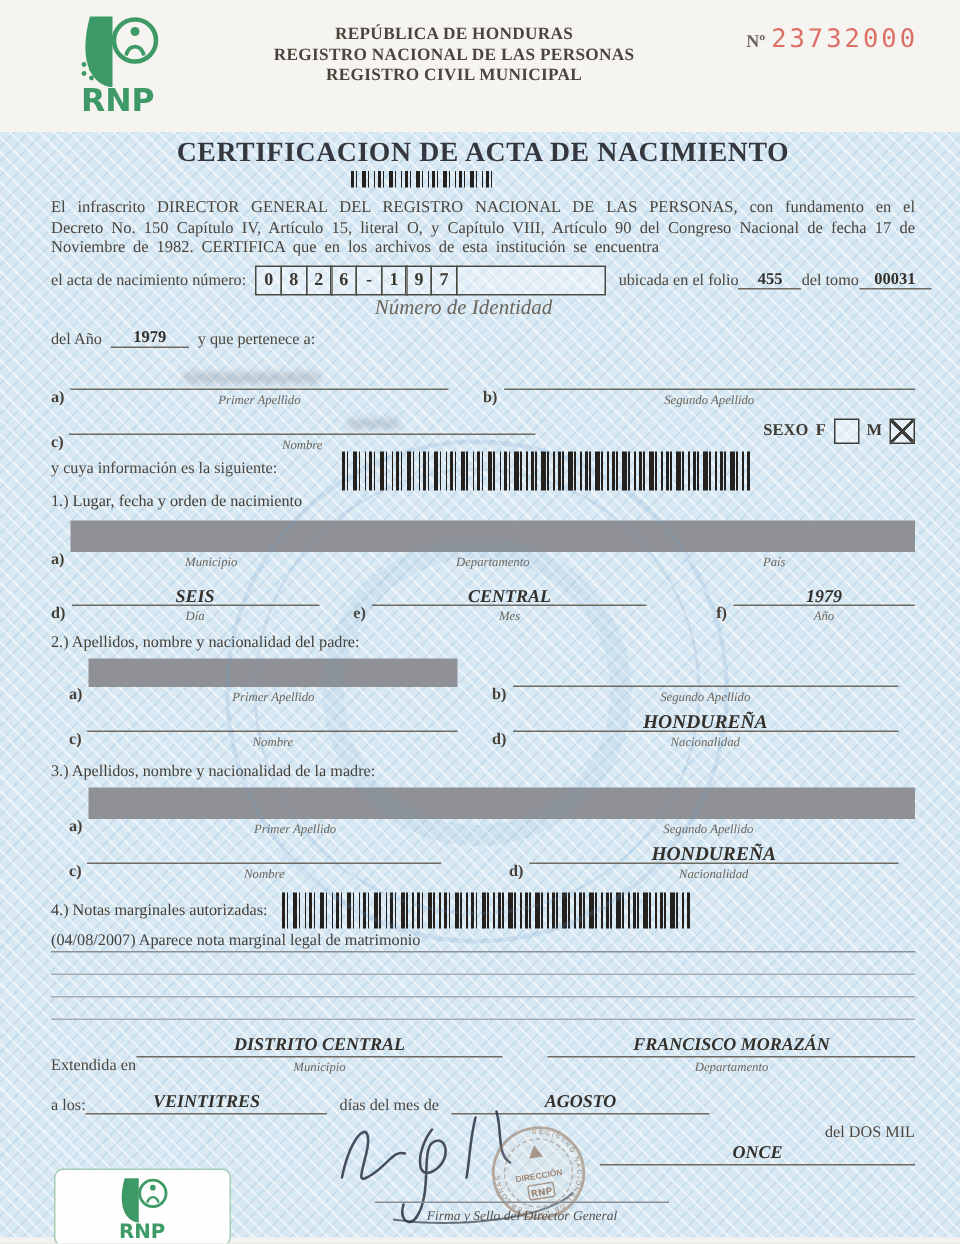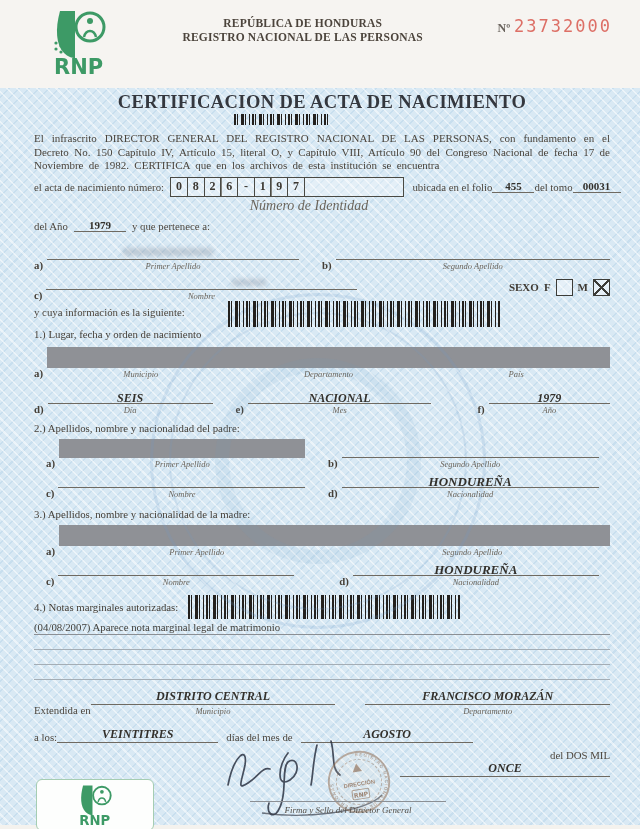--- a/index.html
+++ b/index.html
@@ -119,20 +119,21 @@
         <circle cx="6" cy="36" r="1.6" fill="#3d9a66"></circle>
           <circle cx="11" cy="39" r="1.6" fill="#3d9a66"></circle>
         <circle cx="6" cy="42" r="1.6" fill="#3d9a66"></circle>
           <circle cx="11" cy="45" r="1.6" fill="#3d9a66"></circle>
         <text x="4" y="67" font-family="DejaVu Sans" font-weight="bold" font-size="21" fill="#3d9a66">RNP</text>
       </svg>
     </div>
     <div class="head-center">
       <div class="head-line">REPÚBLICA DE HONDURAS</div>
       <div class="head-line">REGISTRO NACIONAL DE LAS PERSONAS</div>
+      <div class="head-line">REGISTRO CIVIL MUNICIPAL</div>
     </div>
     <div class="serial">
       <span class="serial-prefix">Nº</span><span class="serial-num">23732000</span>
     </div>
   </div>
 
   <div class="blue-panel">
     <div class="watermark"></div>
 
     <div class="doc-title">CERTIFICACION DE ACTA DE NACIMIENTO</div>
@@ -232,21 +233,21 @@
         <span class="letter">d)</span>
         <div class="fcol">
           <div class="uline"><span class="ital uval" style="border:none">SEIS</span></div>
           <div class="fcap">Día</div>
         </div>
       </div>
       <div style="width:4%"></div>
       <div class="fitem" style="width:34%">
         <span class="letter">e)</span>
         <div class="fcol">
-          <div class="uline"><span class="ital uval" style="border:none">NACIONAL</span></div>
+          <div class="uline"><span class="ital uval" style="border:none">CENTRAL</span></div>
           <div class="fcap">Mes</div>
         </div>
       </div>
       <div style="width:8%"></div>
       <div class="fitem" style="width:23%">
         <span class="letter">f)</span>
         <div class="fcol">
           <div class="uline"><span class="ital uval" style="border:none">1979</span></div>
           <div class="fcap">Año</div>
         </div>

